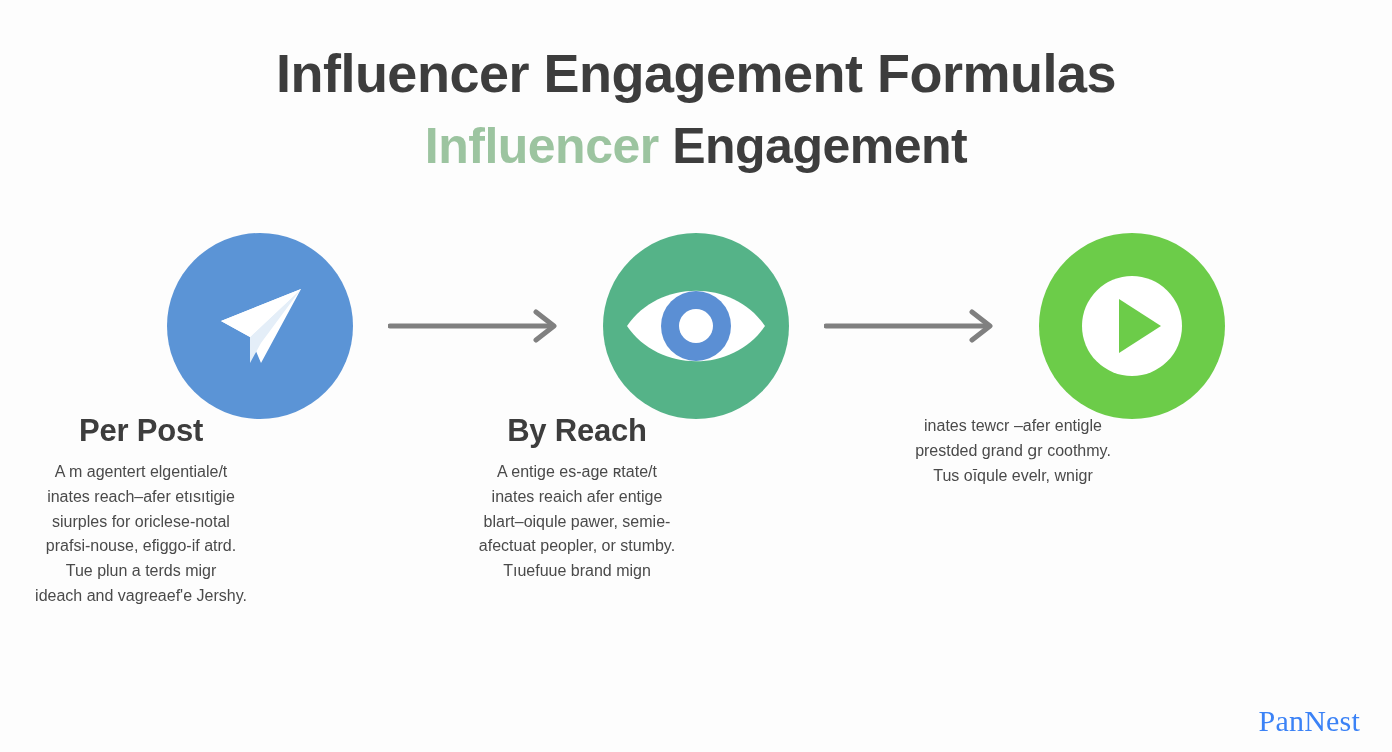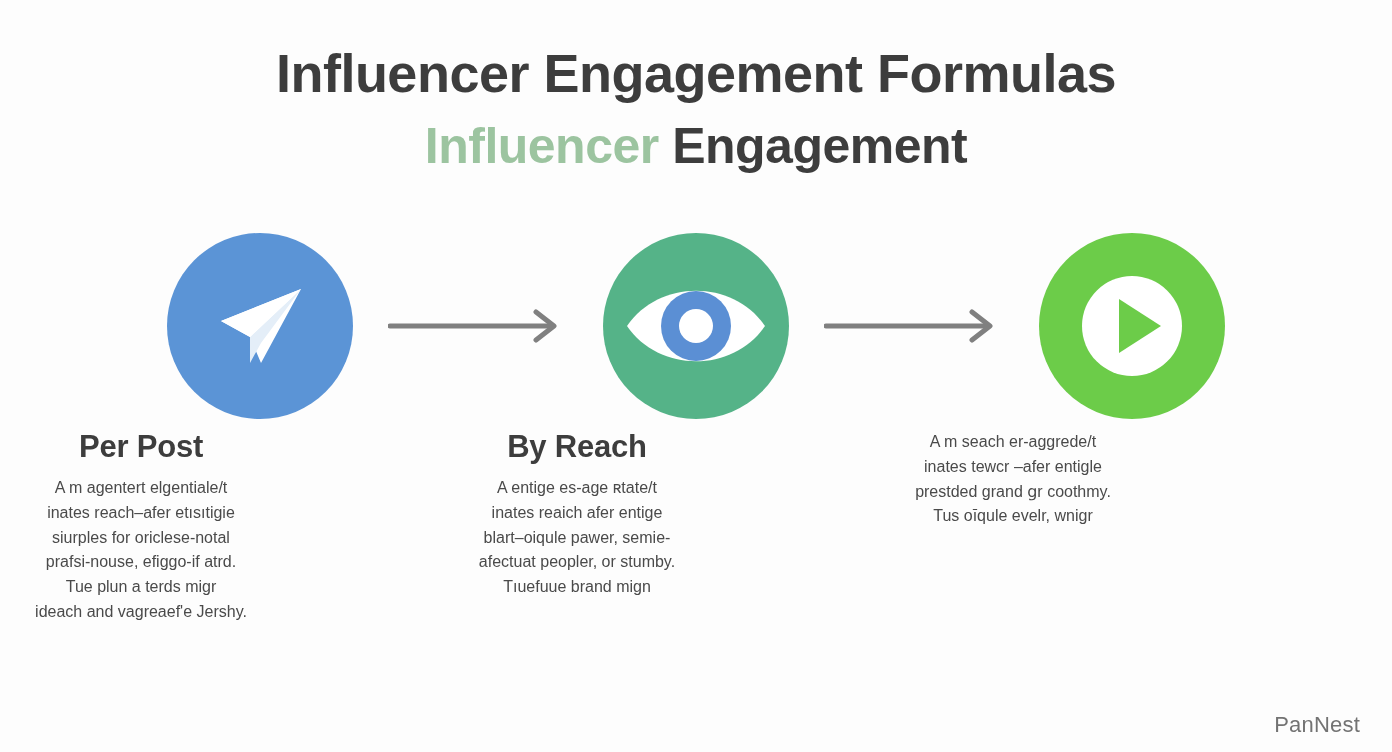--- a/index.html
+++ b/index.html
@@ -95,21 +95,21 @@
   }
   .circle-blue  { background: #5b94d6; }
   .circle-teal  { background: #55b388; }
   .circle-green { background: #6ccc49; }
 
   .icon-svg { display: block; }
 
   
   .cols {
     position: absolute;
-    top: 430px;
+    top: 414px;
     left: 0;
     width: 1154px;
     display: flex;
     justify-content: center;
   }
   .col {
     width: 400px;
     flex: 0 0 400px;
     text-align: center;
     padding: 0 8px;
@@ -136,23 +136,24 @@
   .col-body .line {
     display: block;
     white-space: nowrap;
   }
 
   
   .watermark {
     position: absolute;
     right: 32px;
     bottom: 14px;
-    font-size: 22px;
-    color: #737373;
+    font-size: 30px;
+    color: #3b82f6;
     letter-spacing: 0.2px;
+    font-family: Liberation Serif, serif;
   }
 </style>
 </head>
 <body>
 
 <div class="poster">
 
   <div class="title-block">
     <div class="title-main">Influencer Engagement Formulas</div>
     <div class="title-sub">
@@ -231,21 +232,20 @@
         <span class="line">blart–oiqule pawer, semie-</span>
         <span class="line">afectuat peopler, or stumby.</span>
         <span class="line">Tıuefuue brand mign</span>
       </div>
     </div>
 
     <div class="col-gap"></div>
 
     <div class="col col-3">
       <div class="col-body">
-        <span class="line">A m seach er-aggrede/t</span>
         <span class="line">inates tewcr –afer entigle</span>
         <span class="line">prestded grand ցr coothmy.</span>
         <span class="line">Tus oīqule evеlr, wnigr</span>
       </div>
     </div>
 
   </div>
 
   <div class="watermark">PanNest</div>
 

